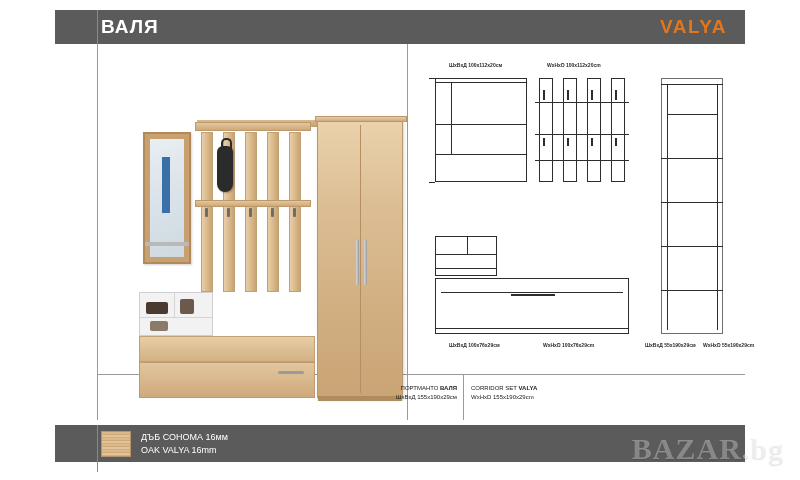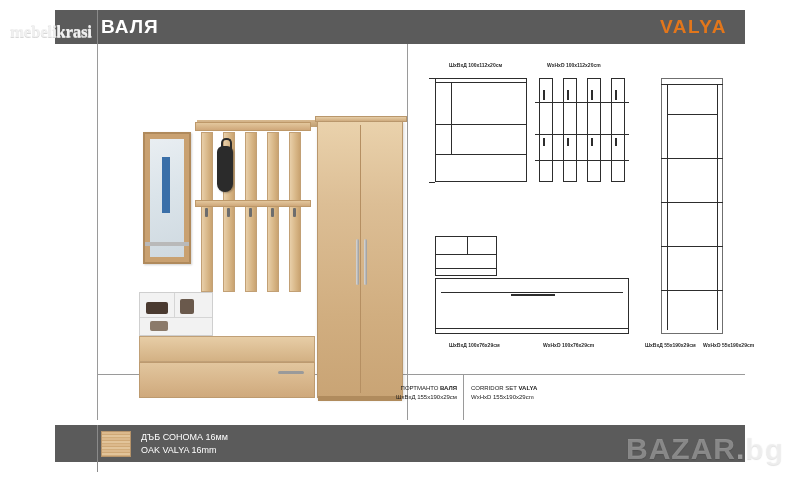--- a/index.html
+++ b/index.html
@@ -30,21 +30,21 @@
     font-weight: bold;
     color: #f0f0f0;
     letter-spacing: -0.3px;
     text-shadow: 0 1px 0 #d8d8d8;
     z-index: 40;
     white-space: nowrap;
   }
   .wm-bazar {
     position: absolute;
     right: 16px; bottom: 14px;
-    font-family: Liberation Sans, sans-serif;
+    font-family: Liberation Serif, serif;
     font-size: 30px;
     font-weight: bold;
     color: rgba(255,255,255,0.32);
     letter-spacing: 1px;
     z-index: 40;
     text-shadow: 0 1px 1px rgba(0,0,0,0.12);
   }
   .wm-bazar .dot {
     color: rgba(255,255,255,0.42);
   }
@@ -383,21 +383,20 @@
     left: 42px; top: 0;
     width: 1px; height: 34px;
     background: #8a8a8a;
   }
 </style>
 </head>
 <body>
 
 <div class="page">
 
-  <div class="wm-left">mebelikrasi</div>
 
   <div class="header">
     <div class="header-divider"></div>
     <div class="title-cyr">ВАЛЯ</div>
     <div class="title-lat">VALYA</div>
   </div>
 
   <div class="canvas">
 
     <div class="vdiv" style="left:42px; top:0; height:376px;"></div>

